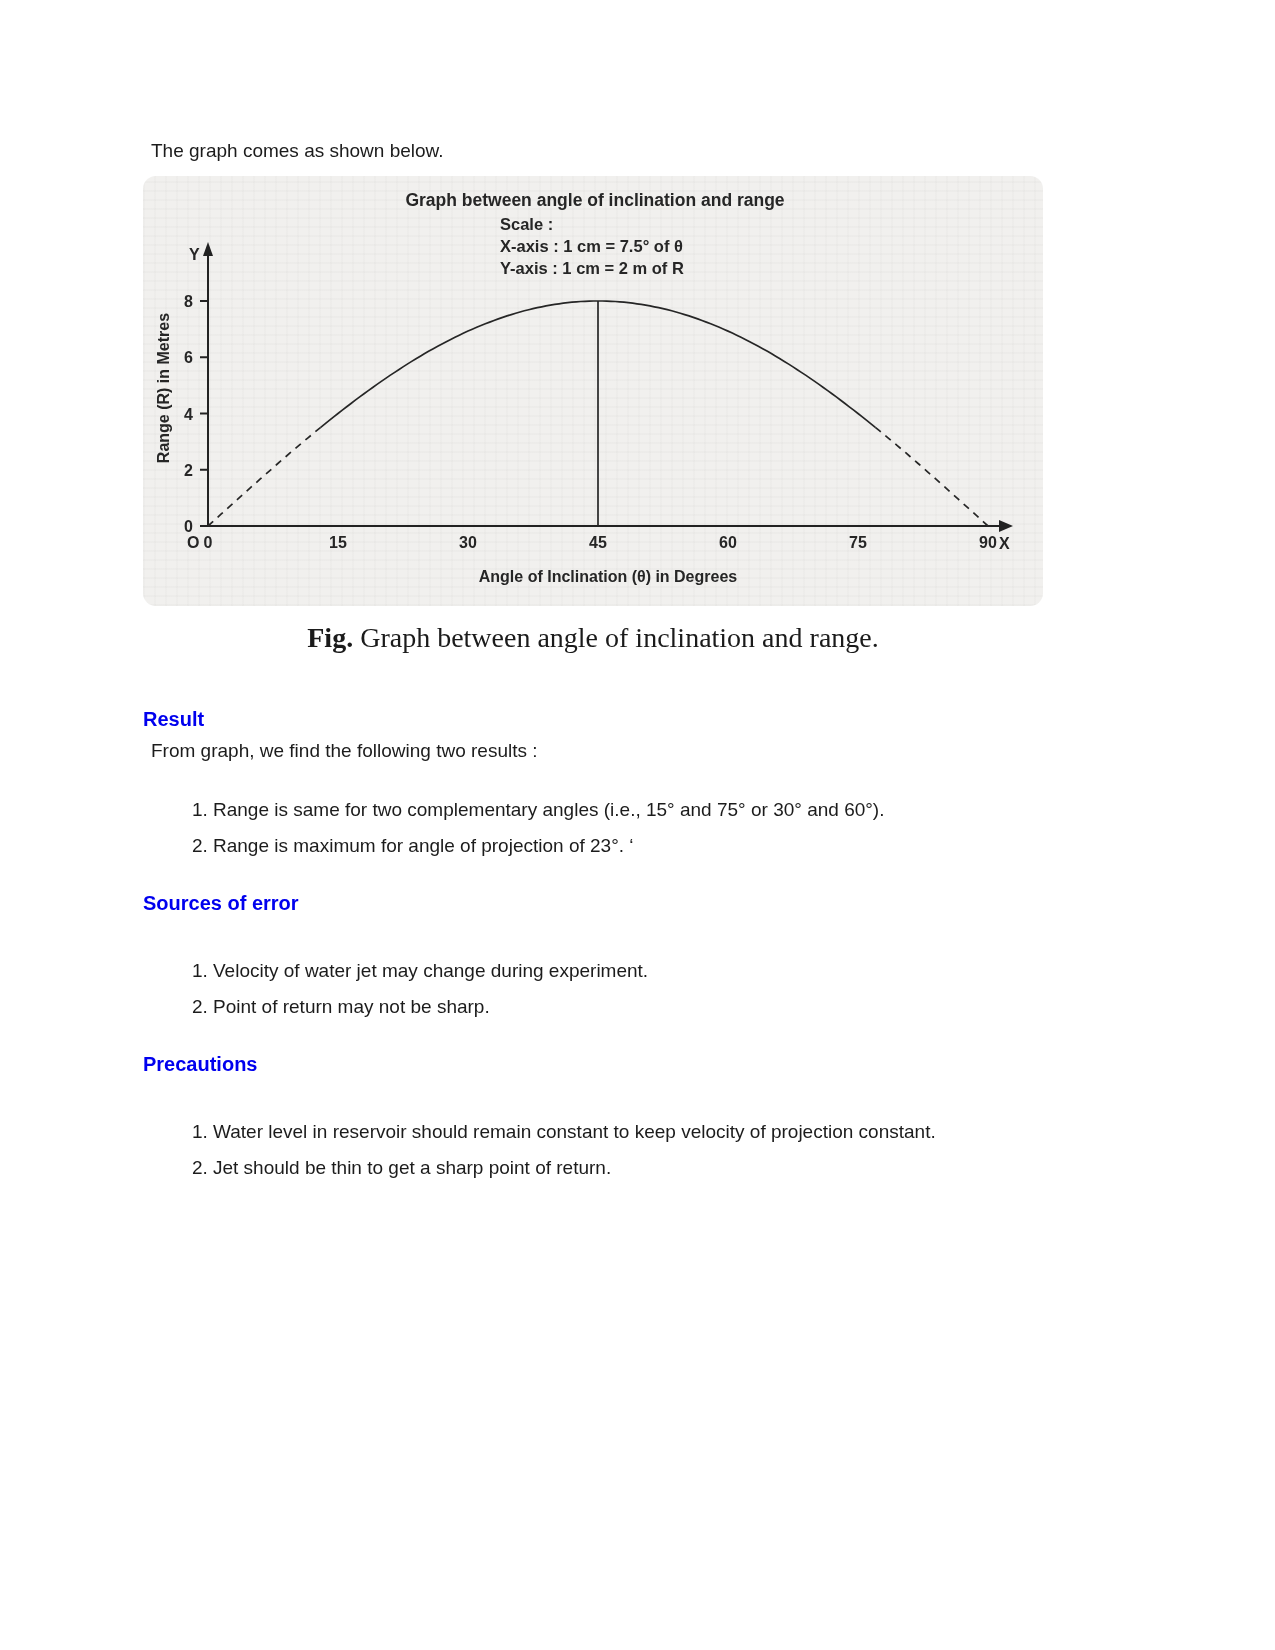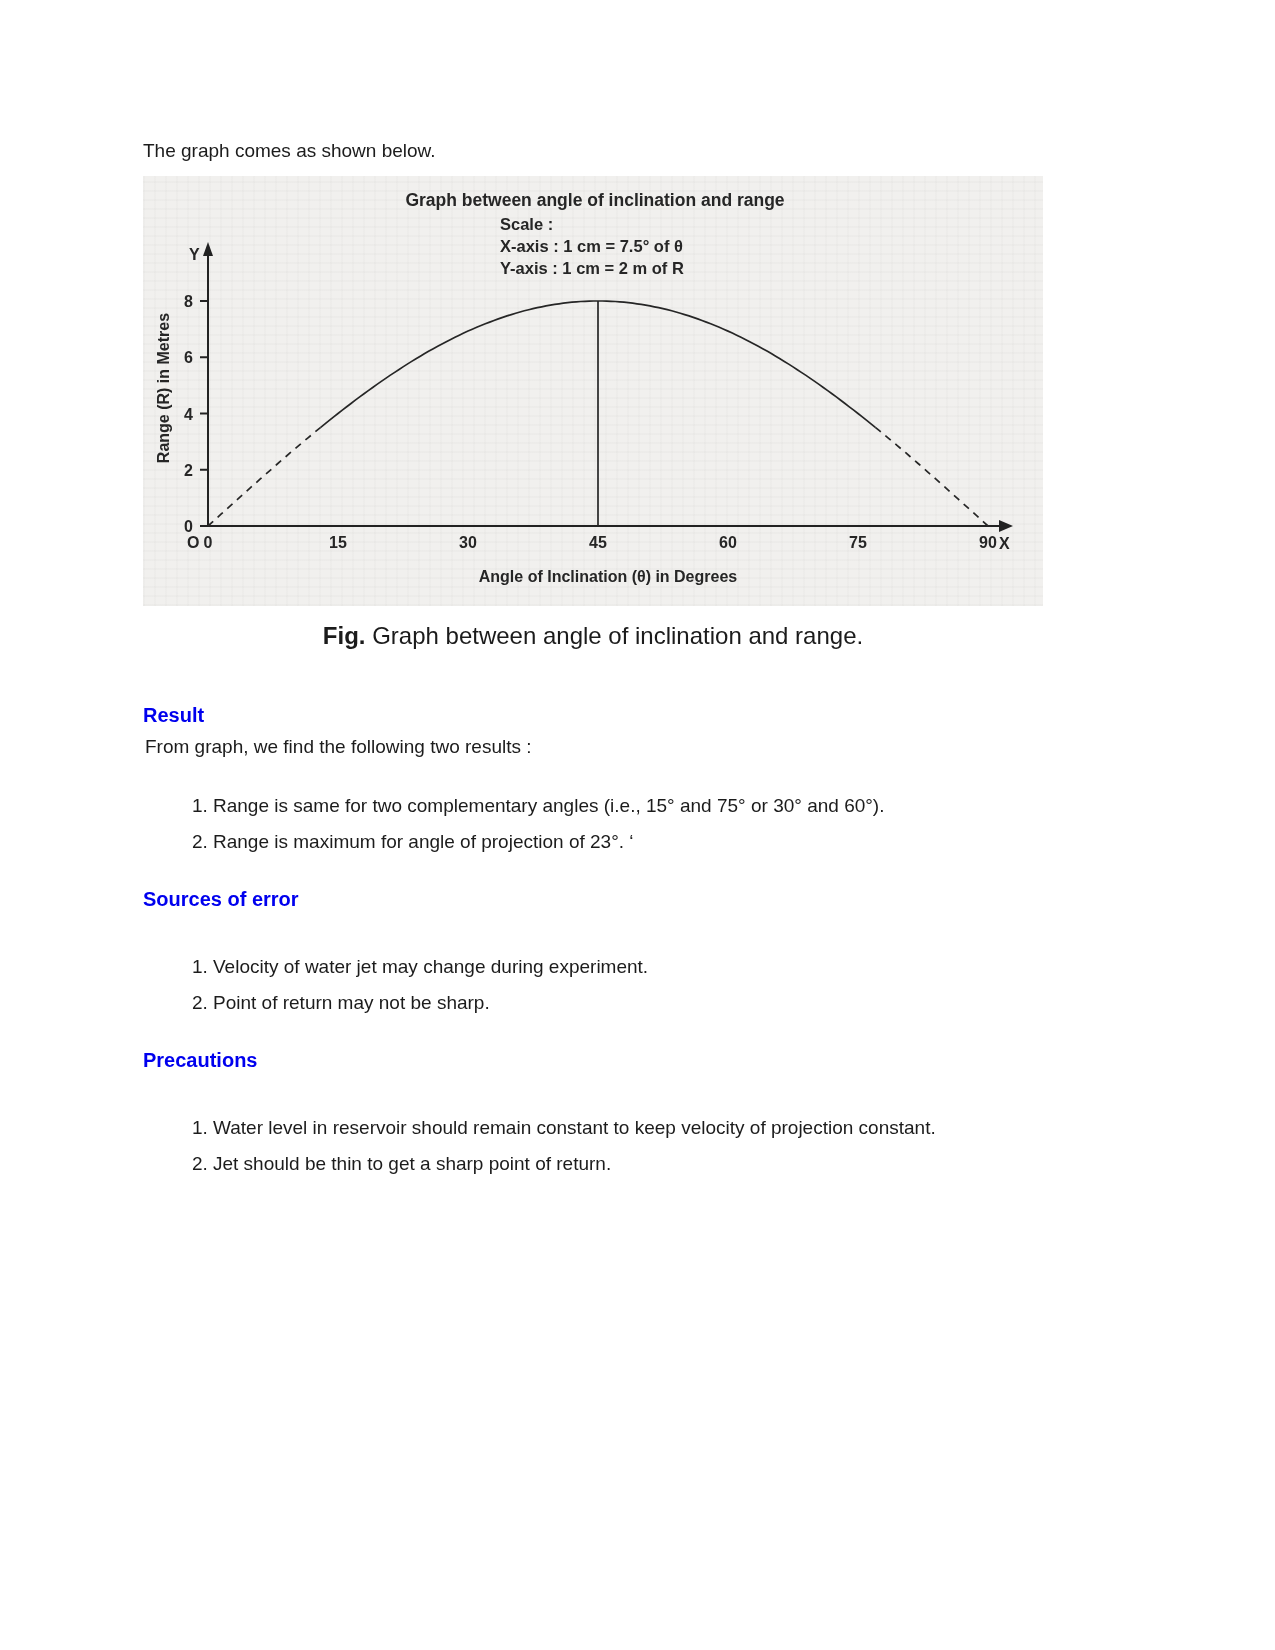--- a/index.html
+++ b/index.html
@@ -11,62 +11,63 @@
     font-family: "Liberation Sans", sans-serif;
     color: #1c1c1c;
   }
   .page {
     position: absolute;
     left: 143px;
     top: 138px;
     width: 1000px;
   }
   .intro {
-    margin: 0 0 12px 0;
+    margin: 0 0 12px 8px;
     font-size: 19px;
     line-height: 26px;
   }
   .figure { margin: 0; }
   .scan {
     width: 900px;
     height: 430px;
     background-color: #f1f0ee;
     background-image:
       repeating-linear-gradient(0deg, rgba(60,60,55,0.025) 0 2px, transparent 2px 9px),
       repeating-linear-gradient(90deg, rgba(60,60,55,0.02) 0 2px, transparent 2px 11px);
+    border-radius: 13px;
   }
   .scan svg { display: block; }
   .g-title  { font-size: 17.5px; font-weight: 600; fill: #262626; }
   .g-scale  { font-size: 16.5px; font-weight: 600; fill: #262626; }
   .g-tick   { font-size: 16px;   font-weight: 700; fill: #262626; }
   .g-axisletter { font-size: 16px; font-weight: 700; fill: #262626; }
   .g-origin { font-size: 16px; font-weight: 700; fill: #262626; }
   .g-ylab, .g-xlab { font-size: 16px; font-weight: 600; fill: #262626; }
   .axis { stroke: #222222; stroke-width: 2; }
   .axis-arrow { fill: #222222; }
   .curve { stroke: #262626; stroke-width: 1.7; fill: none; }
   .dashed { stroke-dasharray: 7 6; }
   figcaption {
     margin-top: 16px;
     width: 900px;
     text-align: center;
-    font-family: Liberation Sans, sans-serif;
-    font-size: 24px;
+    font-family: Liberation Serif, serif;
+    font-size: 28px;
     color: #1b1b1b;
   }
   figcaption .figlabel { font-weight: 700; }
   .section h2 {
     margin: 32px 0 0 0;
     font-size: 20px;
     font-weight: 700;
     color: var(--accent, #0000ee);
   }
   #sec-result h2 { margin-top: 54px; }
   .section .lead {
-    margin: 7px 0 0 2px;
+    margin: 7px 0 0 8px;
     font-size: 19px;
     line-height: 26px;
   }
   .section ol {
     margin: 42px 0 0 0;
     padding: 0 0 0 62px;
     max-width: 880px;
     font-size: 19px;
     line-height: 28px;
   }

